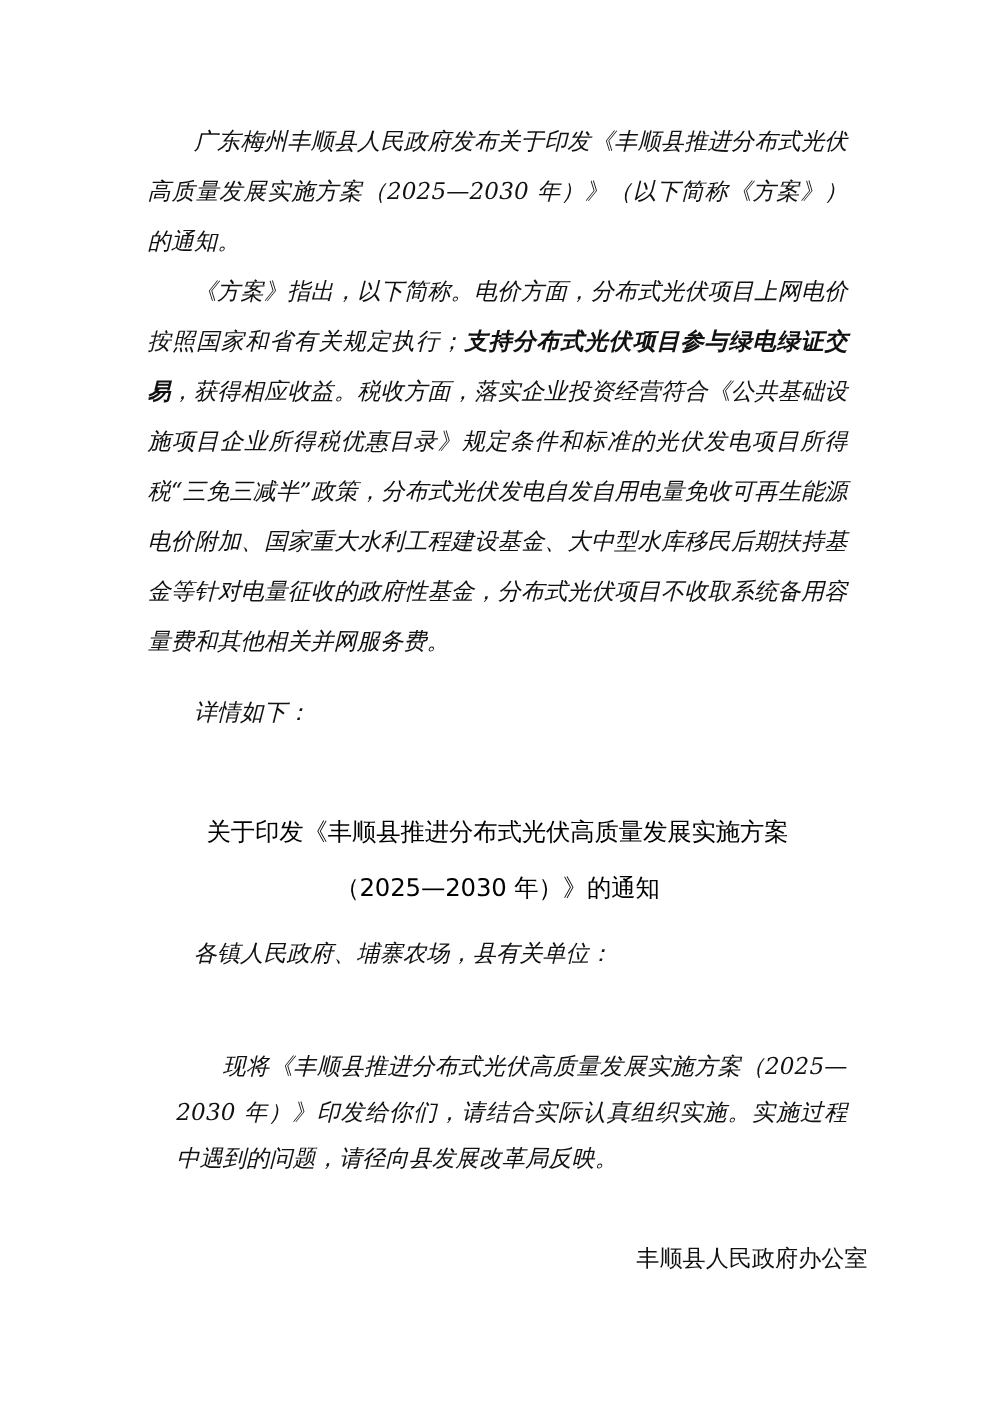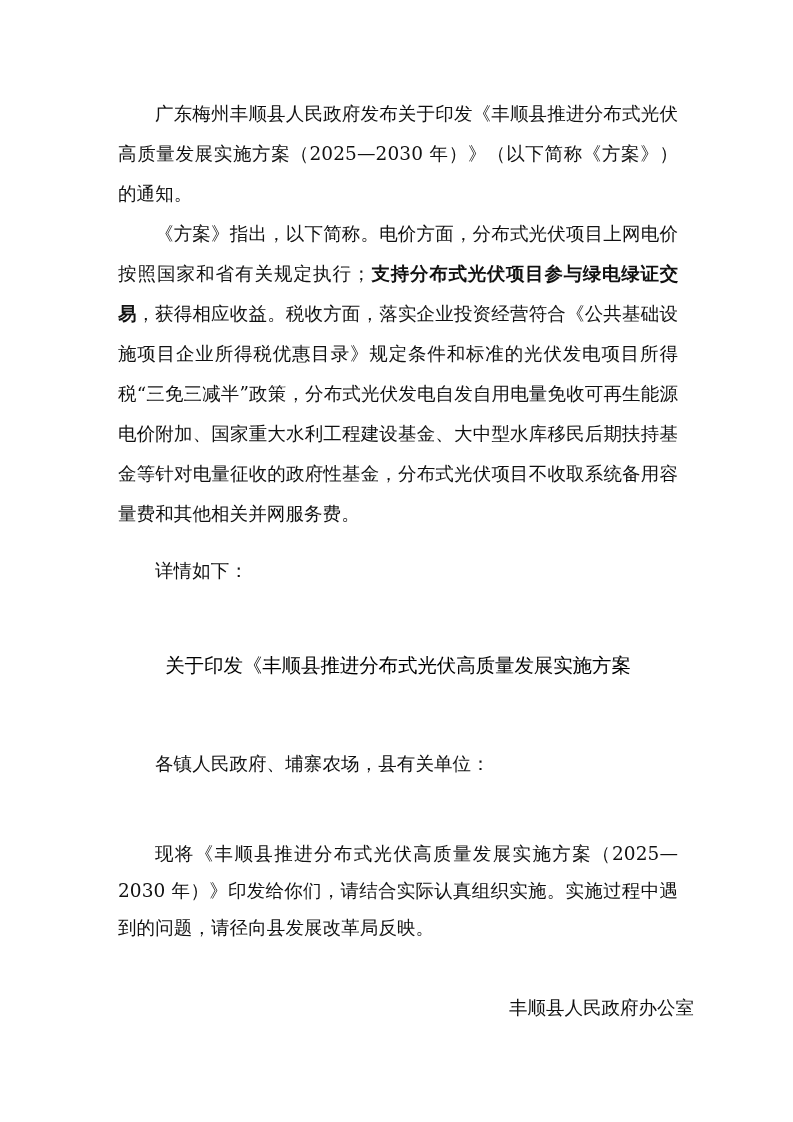--- a/index.html
+++ b/index.html
@@ -31,20 +31,21 @@
     font-size: 18.5px;
     line-height: 40px;
     text-align: justify;
     text-justify: inter-ideograph;
     letter-spacing: 0.1px;
     margin: 0;
     color: #111111;
   }
   .para.indent {
     text-indent: 2em;
+    font-style: italic;
   }
   .para .bold {
     font-family: "DejaVu Sans", "Liberation Sans", sans-serif;
     font-weight: bold;
     letter-spacing: -0.2px;
   }
 
   
   .doc-title {
     font-family: "DejaVu Sans", "Liberation Sans", sans-serif;
@@ -71,21 +72,21 @@
 
   
   .blk-intro      { position: absolute; left: 0; top: 94px;  width: 560px; }
   .blk-policy     { position: absolute; left: 0; top: 214px; width: 560px; }
   .blk-details    { position: absolute; left: 0; top: 551px; width: 560px; }
   .blk-title      { position: absolute; left: 0; top: 643px; width: 560px; }
   .blk-addressee  { position: absolute; left: 0; top: 744px; width: 560px; }
   .blk-closing    { position: absolute; left: 0; top: 835px; width: 560px; }
   .blk-signature  { position: absolute; left: 16px; top: 988px; width: 560px; }
 
-  .blk-closing .para { line-height: 37px; }
+  .blk-closing .para { line-height: 37px; margin-left: 23px; }
 </style>
 </head>
 <body>
 
 <div class="page">
   <div class="content">
 
     <div class="blk-intro">
       <p class="para indent">广东梅州丰顺县人民政府发布关于印发《丰顺县推进分布式光伏高质量发展实施方案（2025—2030 年）》（以下简称《方案》）的通知。</p>
     </div>
@@ -94,20 +95,21 @@
       <p class="para indent"><span>《方案》指出，以下简称。电价方面，分布式光伏项目上网电价按照国家和省有关规定执行；</span><span class="bold">支持分布式光伏项目参与绿电绿证交易</span><span>，获得相应收益。税收方面，落实企业投资经营符合《公共基础设施项目企业所得税优惠目录》规定条件和标准的光伏发电项目所得税“三免三减半”政策，分布式光伏发电自发自用电量免收可再生能源电价附加、国家重大水利工程建设基金、大中型水库移民后期扶持基金等针对电量征收的政府性基金，分布式光伏项目不收取系统备用容量费和其他相关并网服务费。</span></p>
     </div>
 
     <div class="blk-details">
       <p class="para indent">详情如下：</p>
     </div>
 
     <div class="blk-title">
       <h1 class="doc-title">
           <span class="line">关于印发《丰顺县推进分布式光伏高质量发展实施方案</span>
+          <span class="line">（2025—2030 年）》的通知</span>
         </h1>
     </div>
 
     <div class="blk-addressee">
       <p class="para indent">各镇人民政府、埔寨农场，县有关单位：</p>
     </div>
 
     <div class="blk-closing">
       <p class="para indent">现将《丰顺县推进分布式光伏高质量发展实施方案（2025—2030 年）》印发给你们，请结合实际认真组织实施。实施过程中遇到的问题，请径向县发展改革局反映。</p>
     </div>

